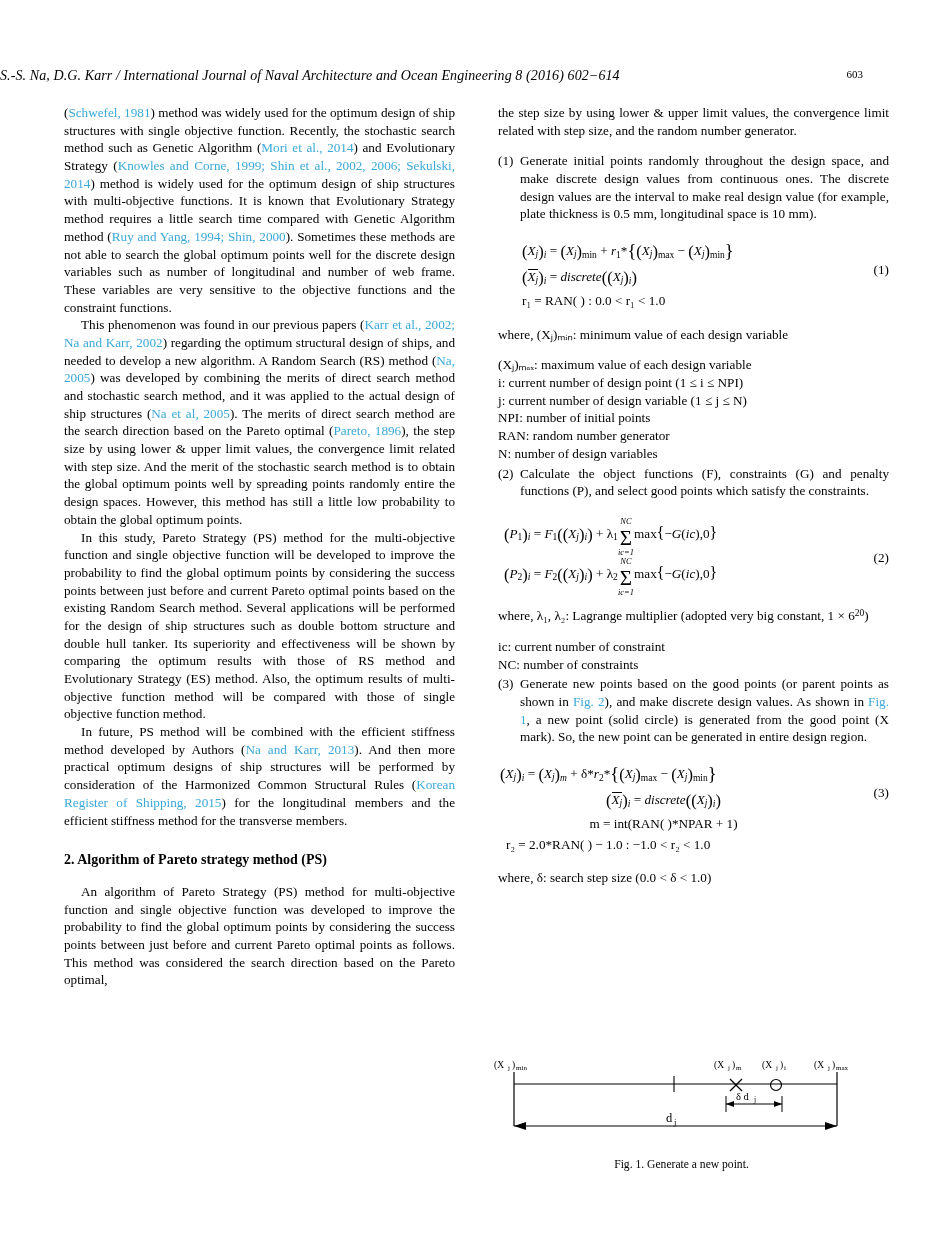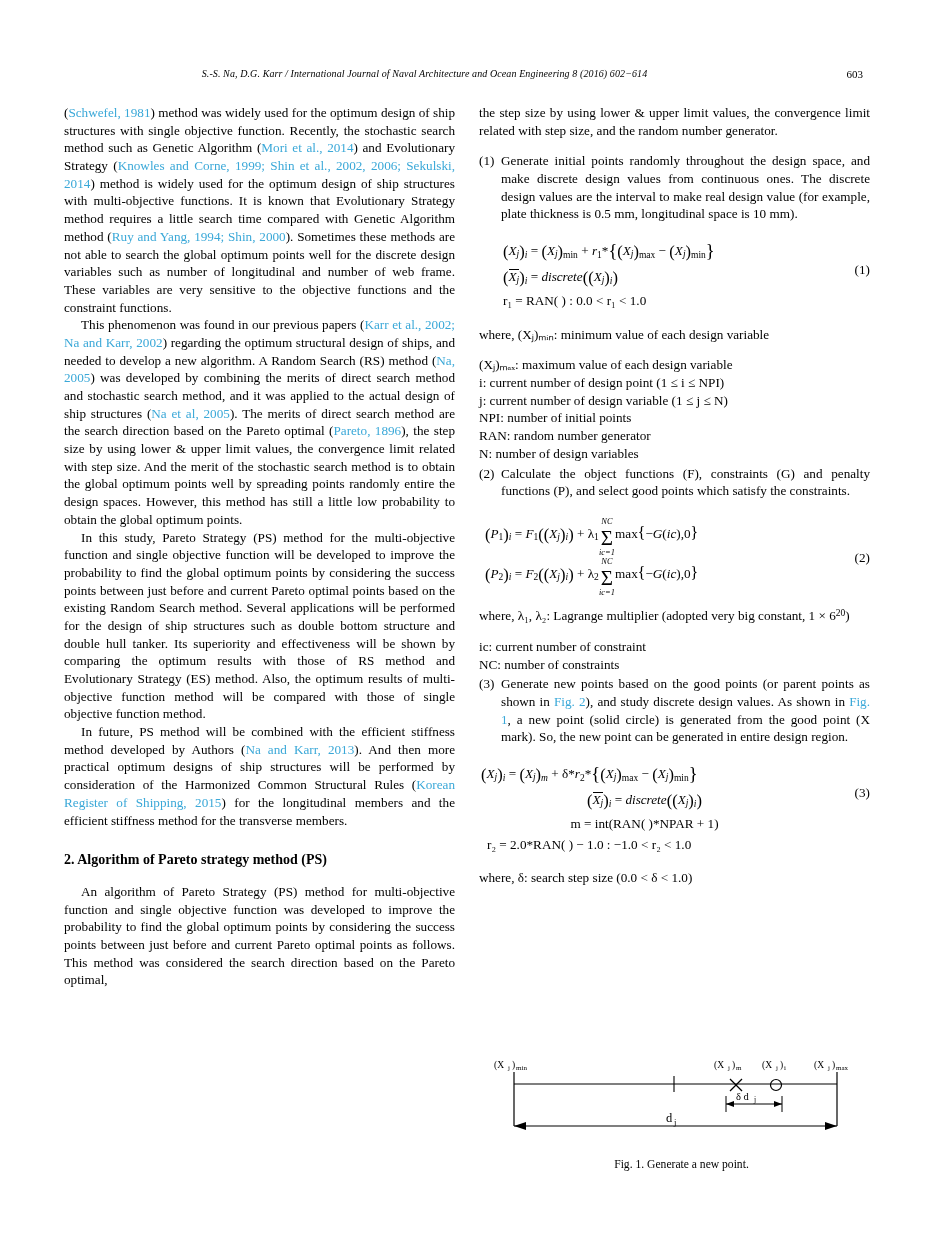--- a/index.html
+++ b/index.html
@@ -18,43 +18,43 @@
   .page {
     position: absolute;
     left: 0; top: 0;
     width: 925px;
     height: 1234px;
   }
   .running-head {
     position: absolute;
     left: 0; top: 68px;
     width: 849px;
-    text-align: center;
-    font-size: 10px;
+    text-align: left;
+    font-size: 14px;
     font-style: italic;
     letter-spacing: 0.1px;
   }
   .page-number {
     position: absolute;
     right: 62px;
     top: 68px;
     font-size: 11px;
     font-style: normal;
   }
   .col {
     position: absolute;
     top: 104px;
     width: 391px;
     font-size: 13.2px;
     line-height: 1.34;
     text-align: justify;
     text-justify: inter-word;
   }
   .col.left { left: 64px; }
-  .col.right { left: 479px; }
+  .col.right { left: 498px; }
   p { margin: 0 0 0 0; text-indent: 0; }
   p.indent { text-indent: 17px; }
   a.cite {
     color: #3aa8d8;
     text-decoration: none;
   }
   h2.section {
     font-size: 14px;
     font-weight: bold;
     margin: 22px 0 13px 0;
@@ -214,21 +214,21 @@
       </div>
     </div>
 
     <p style="margin-top:20px;"><span>where, λ₁, λ₂: Lagrange multiplier (adopted very big constant, 1 × 6</span><sup>20</sup><span>)</span></p>
 
     <p class="defline" style="margin-top:13px;">ic: current number of constraint</p>
     <p class="defline">NC: number of constraints</p>
 
     <div class="list-item">
       <div class="list-marker">(3)</div>
-      <div class="list-body"><span>Generate new points based on the good points (or parent points as shown in </span><a class="cite" href="#">Fig. 2</a><span>), and study discrete design values. As shown in </span><a class="cite" href="#">Fig. 1</a><span>, a new point (solid circle) is generated from the good point (X mark). So, the new point can be generated in entire design region.</span></div>
+      <div class="list-body"><span>Generate new points based on the good points (or parent points as shown in </span><a class="cite" href="#">Fig. 2</a><span>), and make discrete design values. As shown in </span><a class="cite" href="#">Fig. 1</a><span>, a new point (solid circle) is generated from the good point (X mark). So, the new point can be generated in entire design region.</span></div>
     </div>
 
     <div class="eqblock" style="margin-top:16px;">
       <div class="eqnum" style="top:22px;">(3)</div>
       <div class="eqline" style="margin-left:2px;">
         <span class="bigparen">(</span><span class="mathvar">X<sub>j</sub></span><span class="bigparen">)</span><sub><span class="mathvar">i</span></sub>
         = <span class="bigparen">(</span><span class="mathvar">X<sub>j</sub></span><span class="bigparen">)</span><sub><span class="mathvar">m</span></sub>
         + δ*<span class="mathvar">r</span><sub>2</sub>*<span class="bigparen" style="font-size:1.4em;">{</span><span class="bigparen">(</span><span class="mathvar">X<sub>j</sub></span><span class="bigparen">)</span><sub>max</sub>
         − <span class="bigparen">(</span><span class="mathvar">X<sub>j</sub></span><span class="bigparen">)</span><sub>min</sub><span class="bigparen" style="font-size:1.4em;">}</span>
       </div>

